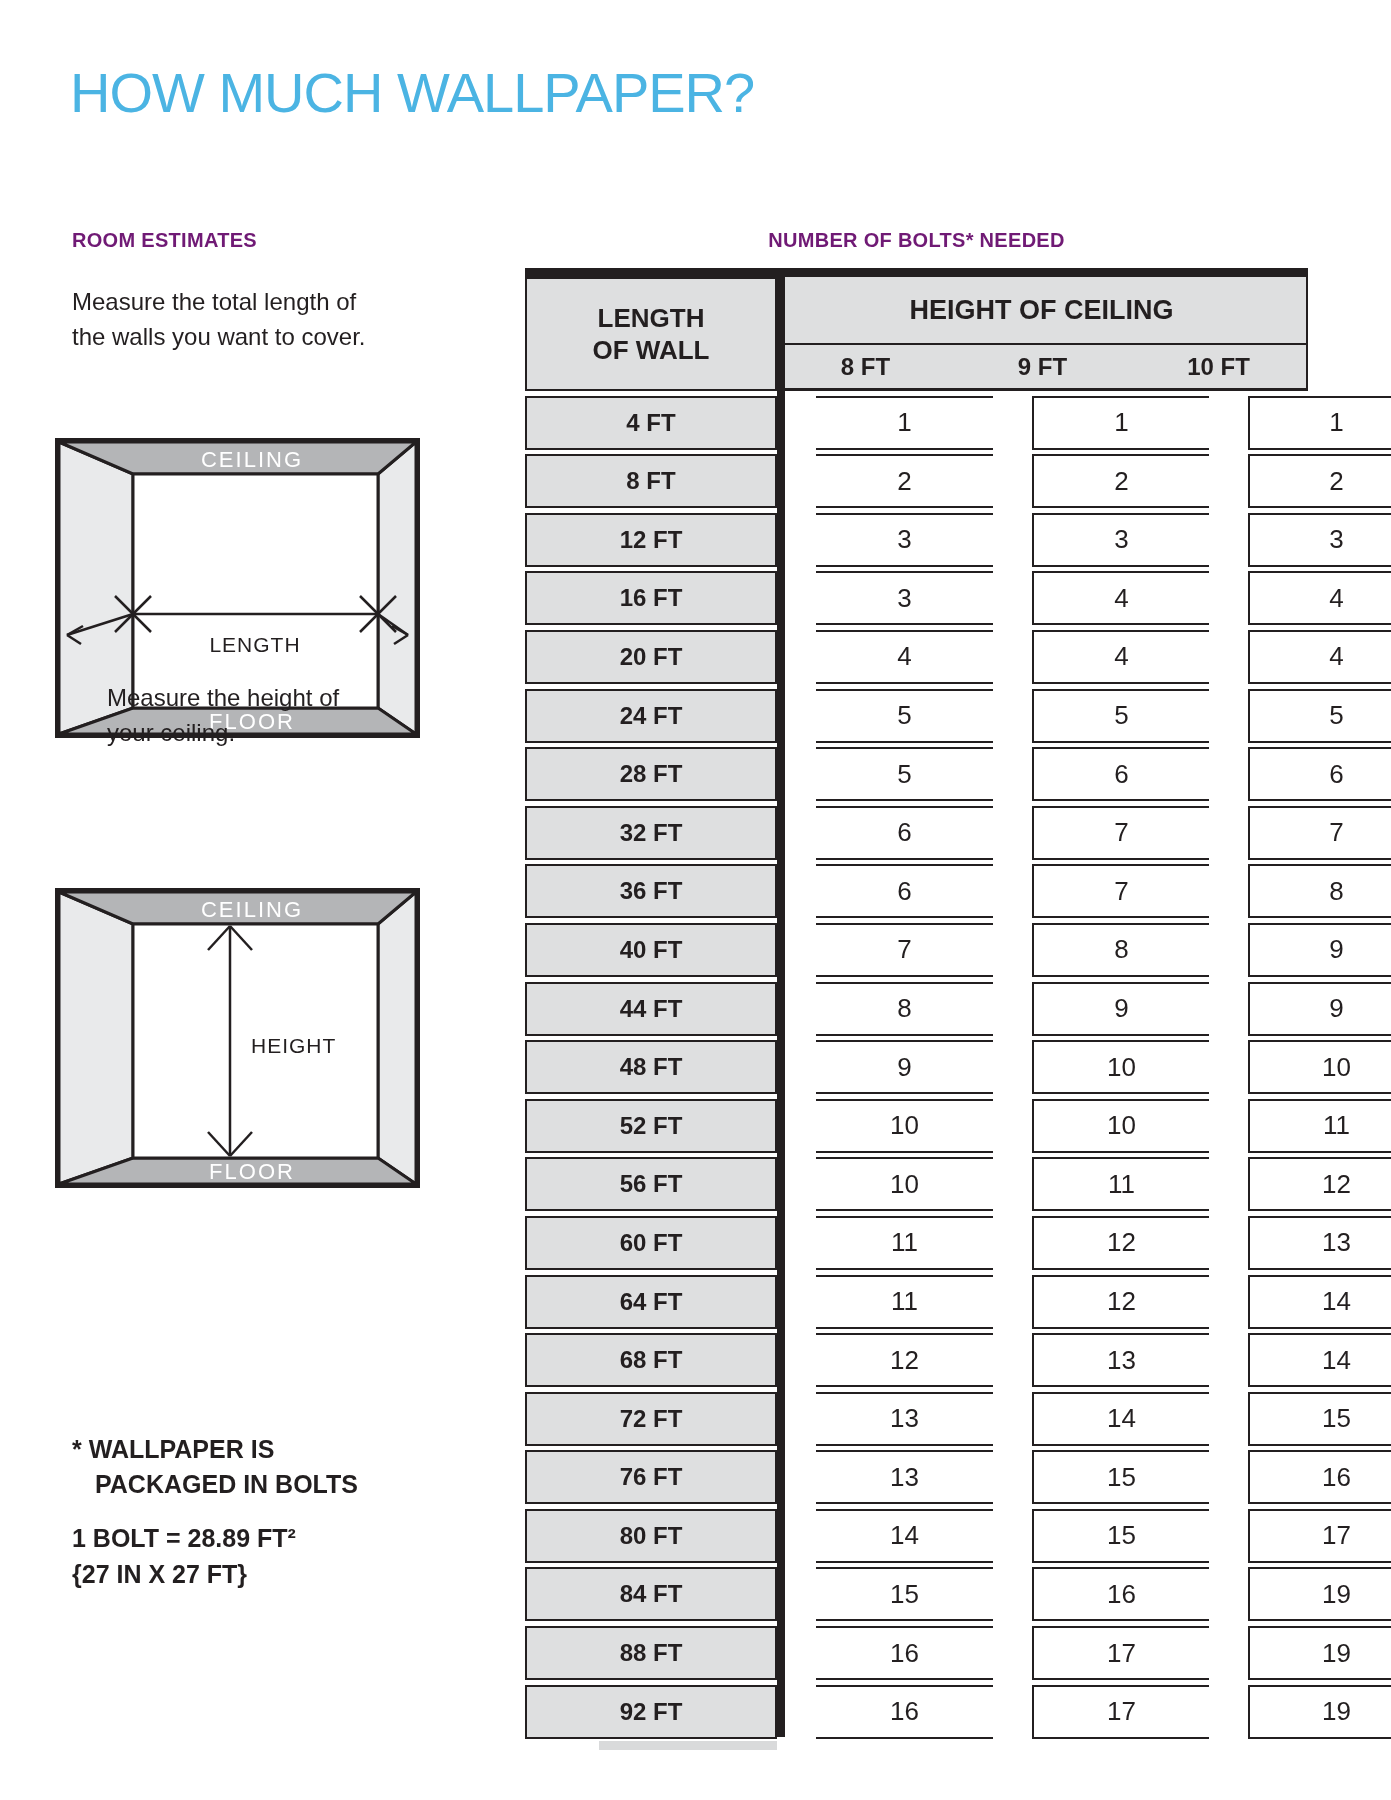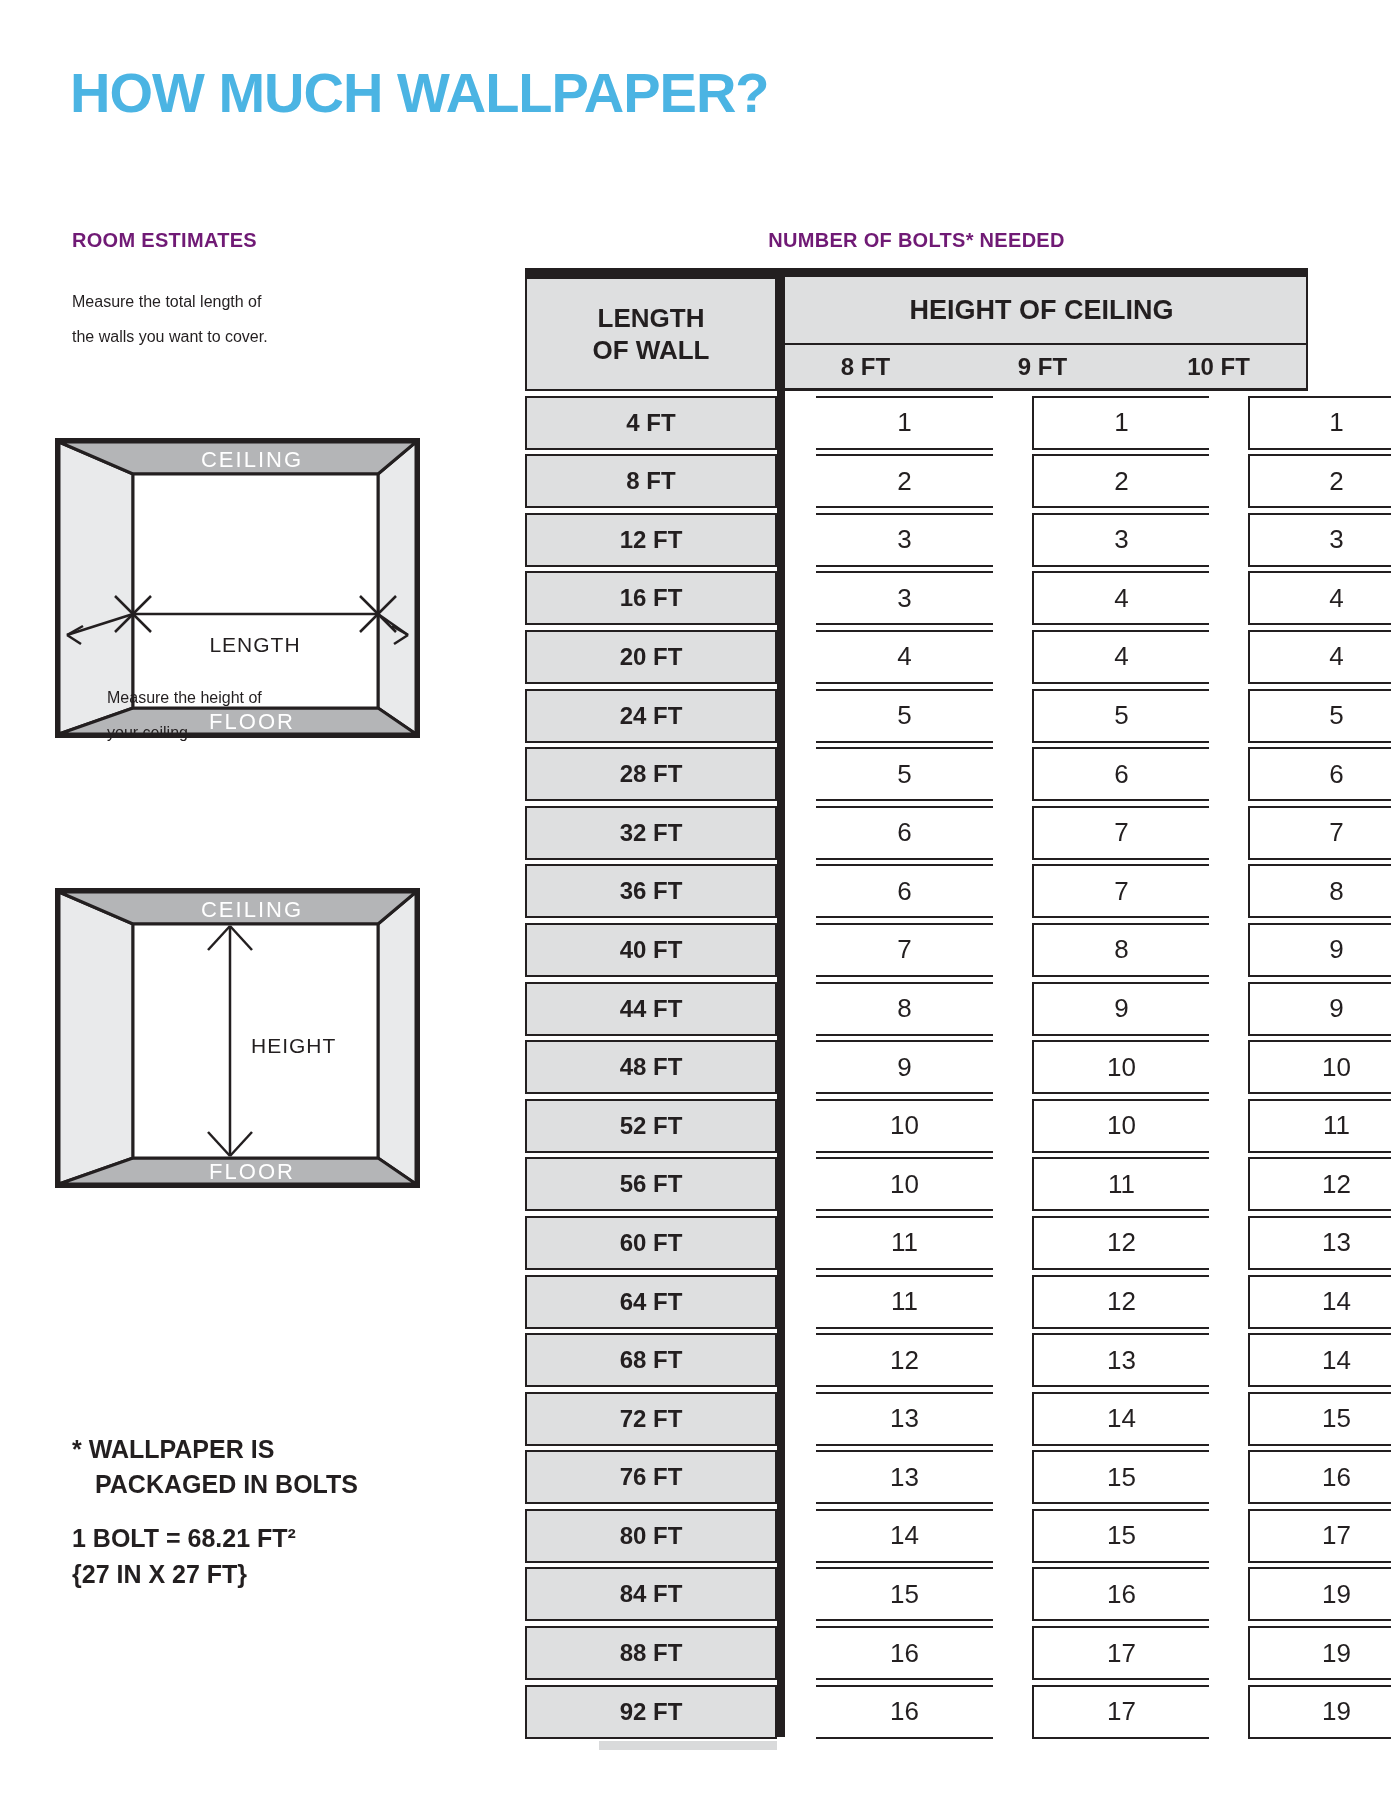--- a/index.html
+++ b/index.html
@@ -3,29 +3,29 @@
 <meta charset="utf-8">
 <style>
   html,body{margin:0;padding:0;background:#fff;}
   .page{
     position:relative;width:1391px;height:1800px;background:#ffffff;
     font-family:"Liberation Sans", sans-serif;color:#231f20;overflow:hidden;
   }
   
   .title{
     position:absolute;left:70px;top:60px;margin:0;
-    font-size:56px;font-weight:bold;letter-spacing:-1px;color:#4bb4e3;
+    font-size:56px;font-weight:normal;letter-spacing:-1px;color:#4bb4e3;
   }
   .sec-heading{
     position:absolute;font-size:20px;font-weight:bold;color:#701a75;letter-spacing:.3px;
   }
   .re-heading{left:72px;top:229px;}
   .table-heading{left:525px;top:229px;width:783px;text-align:center;}
   .body-text{
-    position:absolute;left:72px;margin:0;font-size:16px;line-height:35px;
+    position:absolute;left:72px;margin:0;font-size:24px;line-height:35px;
     white-space:pre-line;color:#231f20;
   }
   .step1{top:284px;}
   .step2{top:680px;padding-left:35px;}
   .step3{top:1240px;}
   .footnote{
     position:absolute;left:72px;top:1432px;font-size:25px;font-weight:bold;line-height:35px;
   }
   .footnote .fn-line2{display:block;padding-left:23px;}
   .bolt-line{position:absolute;left:72px;font-size:25px;font-weight:bold;}
@@ -140,21 +140,21 @@
       <text class="measure-label" x="196" y="165" text-anchor="start">HEIGHT</text>
     </svg>
   </div>
 
 
   <div class="footnote">
     <span class="fn-line1">* WALLPAPER IS</span>
     <span class="fn-line2">PACKAGED IN BOLTS</span>
   </div>
 
-  <div class="bolt-line bolt1">1 BOLT = 68.21 FT²</div>
+  <div class="bolt-line bolt1">1 BOLT = 28.89 FT²</div>
   <div class="bolt-line bolt2">{27 IN X 27 FT}</div>
 
   <div class="sec-heading table-heading">NUMBER OF BOLTS* NEEDED</div>
 
   <div class="bolts-table">
     <div class="t-topbar"></div>
     <div class="t-vbar"></div>
     <div class="t-head">
       <div class="t-rowheader">LENGTH
 OF WALL</div>

